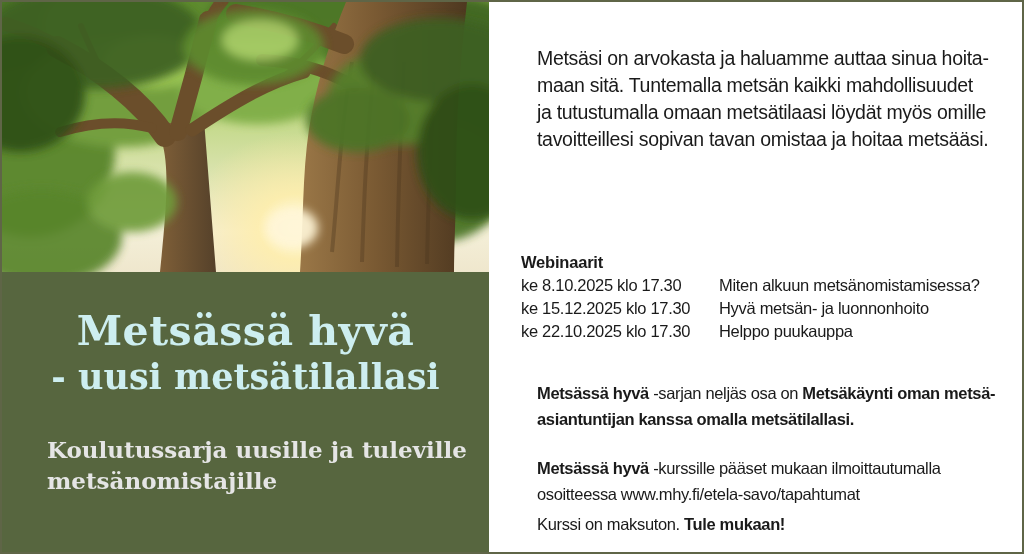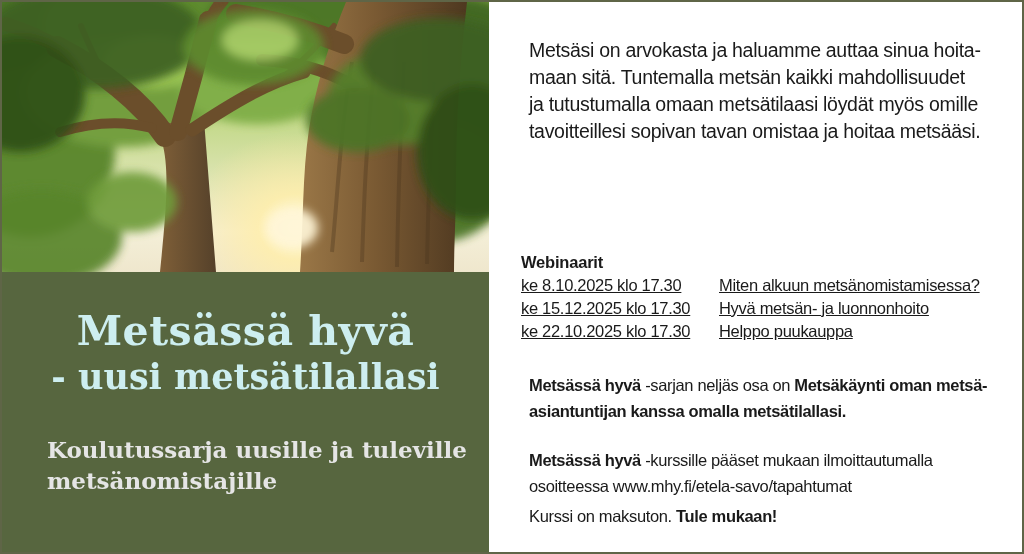--- a/index.html
+++ b/index.html
@@ -31,30 +31,30 @@
     font-family:"DejaVu Serif",serif;
     font-weight:bold;
     font-size:23px;line-height:31px;
     white-space:pre-line;
   }
   
   .content{
     position:absolute;left:487px;top:0;right:0;bottom:0;background:#ffffff;
     color:#1a1a1a;
   }
-  .para{position:absolute;left:32px;margin:8px;white-space:pre-line;}
+  .para{position:absolute;left:32px;margin:16px;white-space:pre-line;}
   .lg{font-size:19.5px;line-height:27px;letter-spacing:-0.3px;}
   .sm{font-size:16.5px;line-height:25.5px;letter-spacing:-0.35px;}
   .intro{top:27px;width:480px;}
   .summary{top:167px;width:480px;}
   .webinar-heading{
     position:absolute;left:32px;top:249px;
     font-size:16.5px;line-height:23px;font-weight:bold;letter-spacing:-0.2px;
   }
-  .webinar-table{position:absolute;left:32px;top:272px;width:480px;text-decoration:underline;}
+  .webinar-table{position:absolute;left:32px;top:272px;width:480px;}
   .webinar-row{
     display:grid;grid-template-columns:198px 1fr;
     font-size:16.5px;line-height:22.8px;letter-spacing:-0.3px;
   }
   .series{top:363px;width:490px;}
   .signup{top:438px;width:490px;}
   .free{top:494px;width:490px;}
   .para b,.webinar-heading{font-weight:bold;}
 </style>
 </head>

